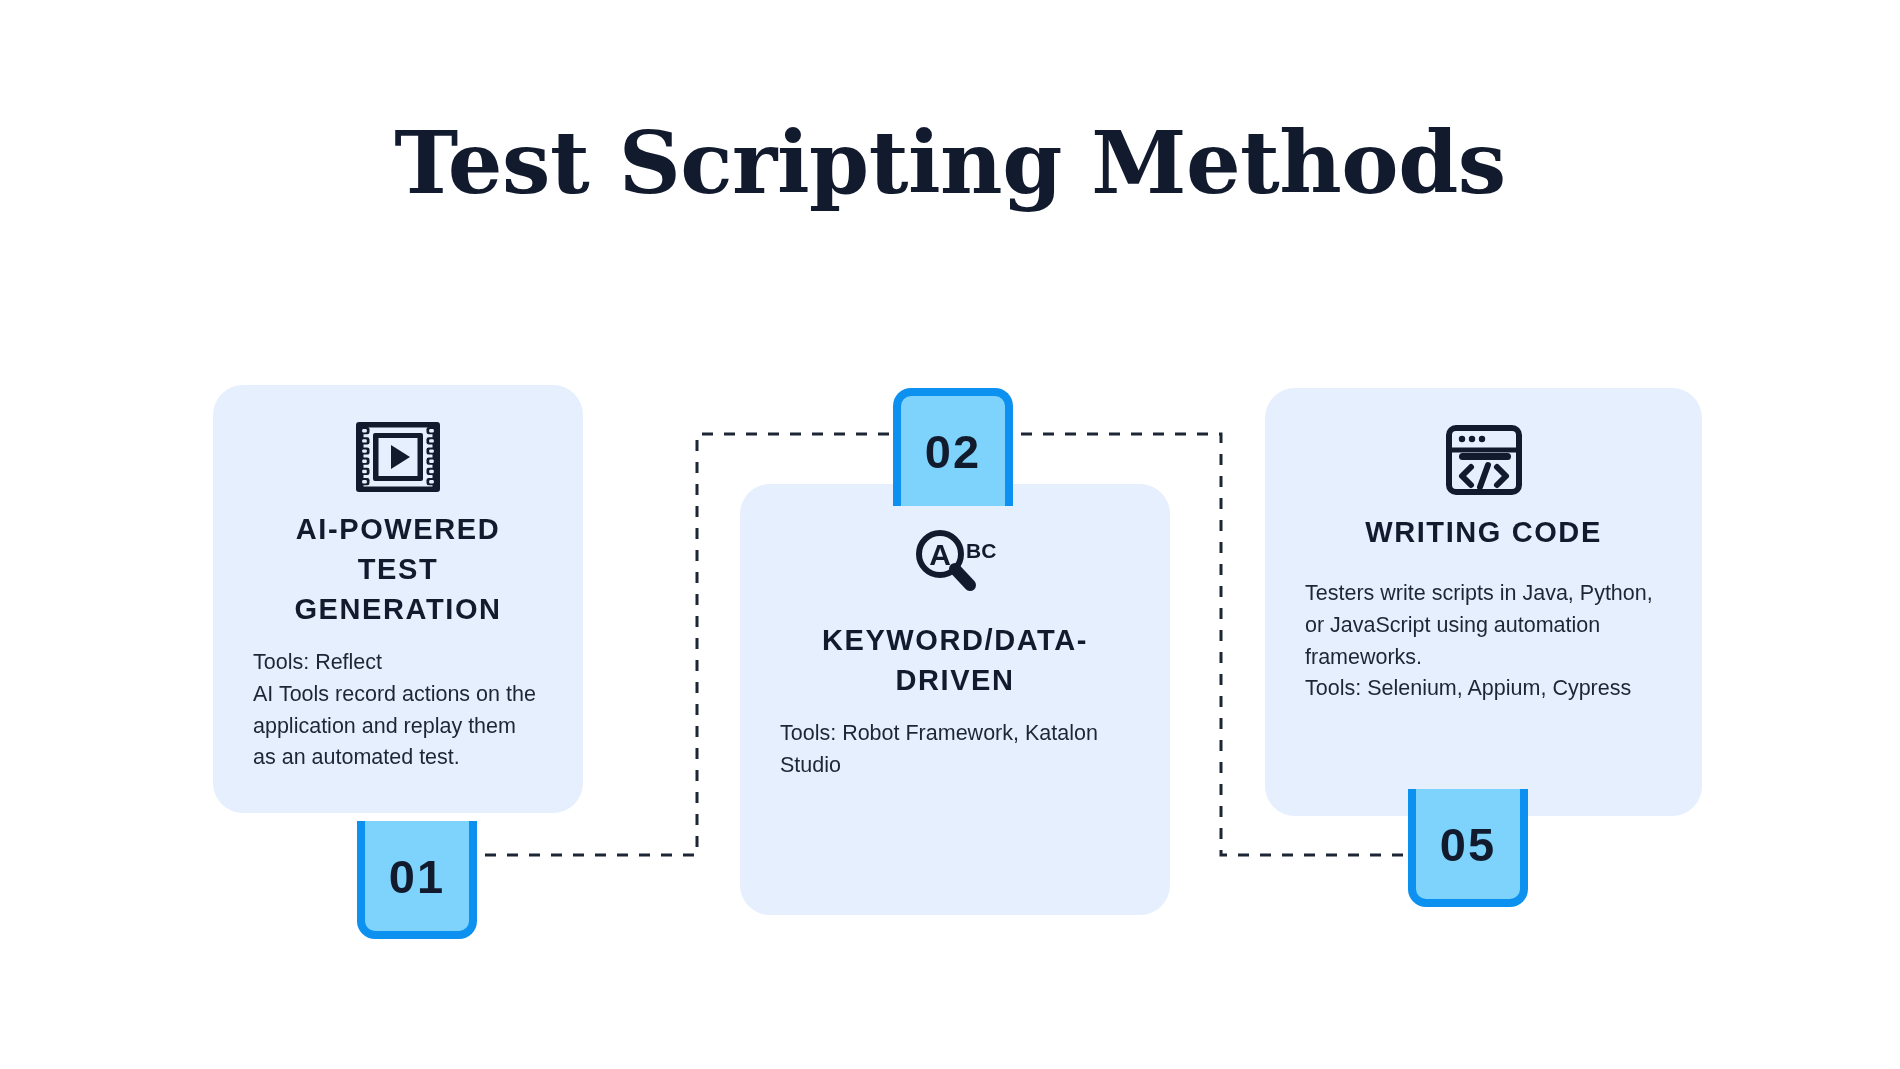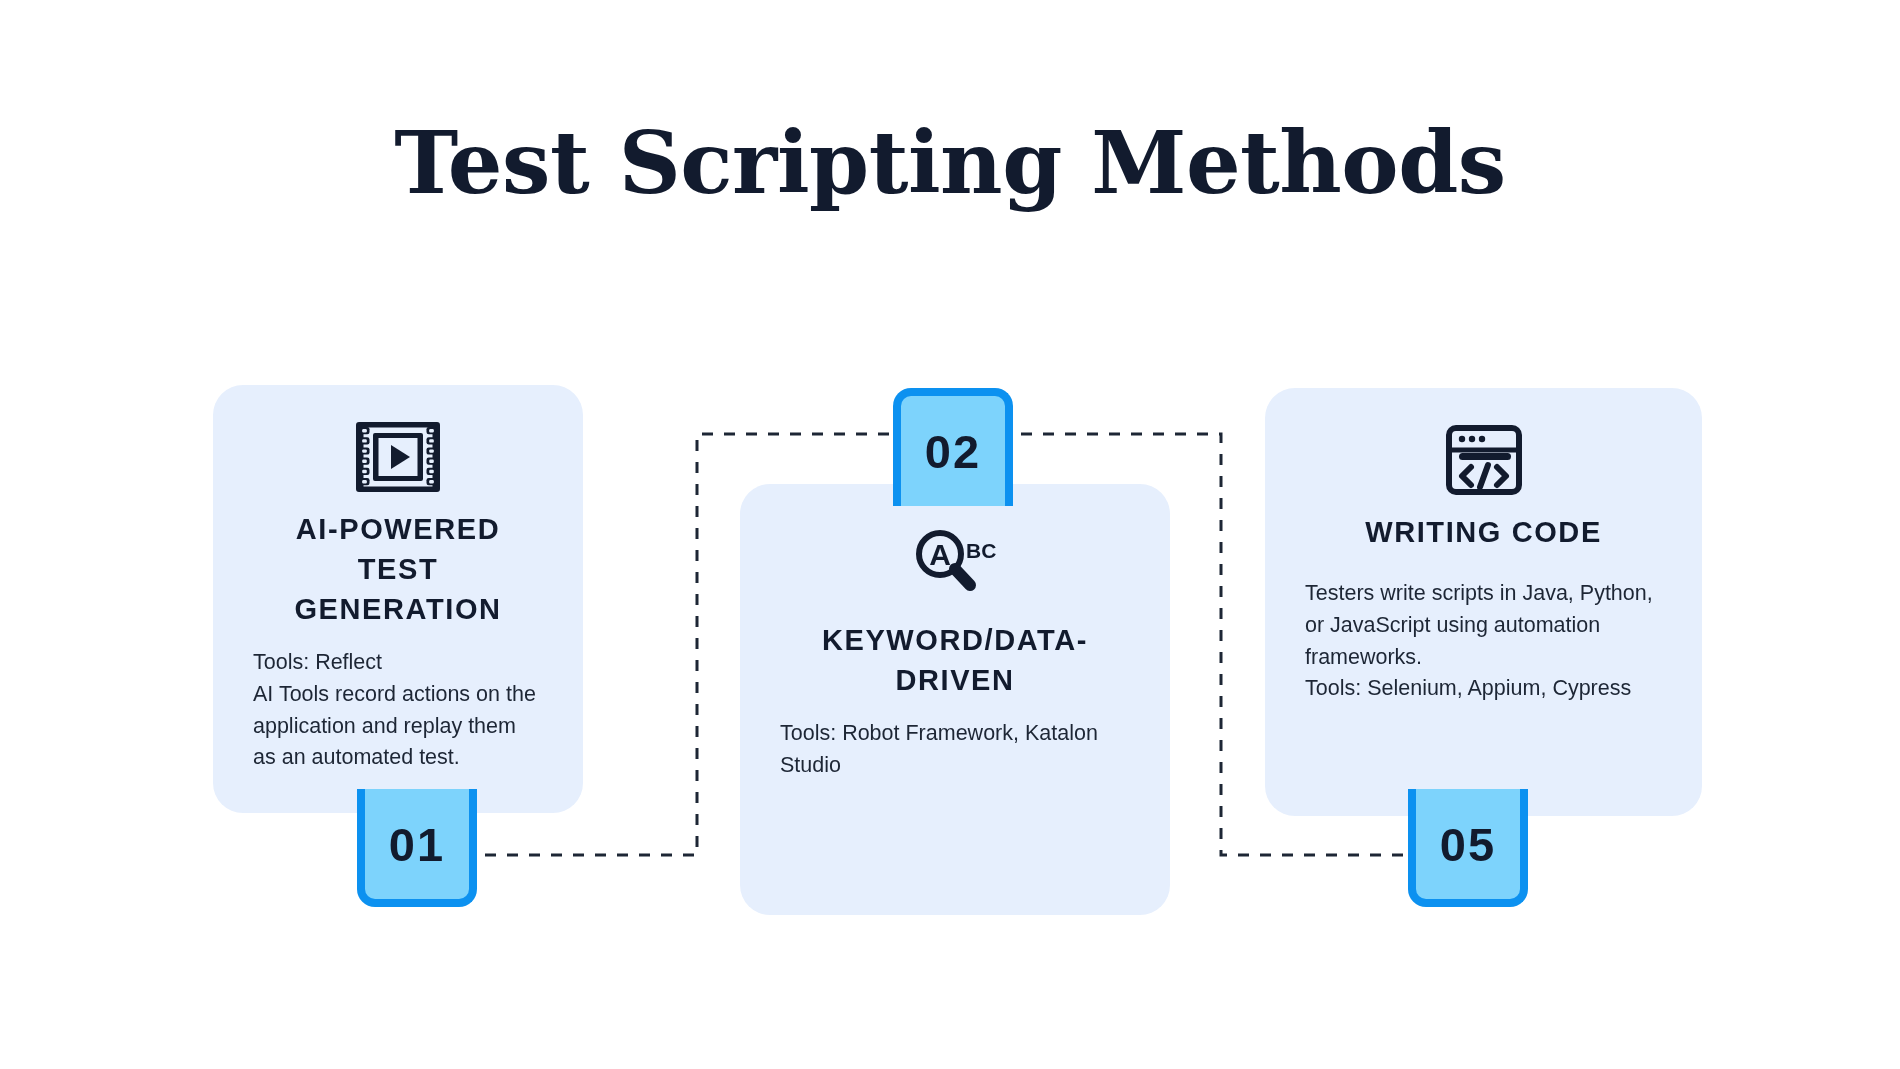--- a/index.html
+++ b/index.html
@@ -119,21 +119,21 @@
     border-bottom: 8px solid #0c91f0;
     border-radius: 0 0 18px 18px;
   }
   
   .badge-up {
     border-left: 8px solid #0c91f0;
     border-right: 8px solid #0c91f0;
     border-top: 8px solid #0c91f0;
     border-radius: 18px 18px 0 0;
   }
-  .badge-1 { left: 357px; top: 789px; }
+  .badge-1 { left: 357px; top: 821px; }
   .badge-2 { left: 893px; top: 388px; }
   .badge-3 { left: 1408px; top: 789px; }
 
   
   .badge .badge-num { position: relative; z-index: 2; }
 
   svg { display: block; }
 </style>
 </head>
 <body>

